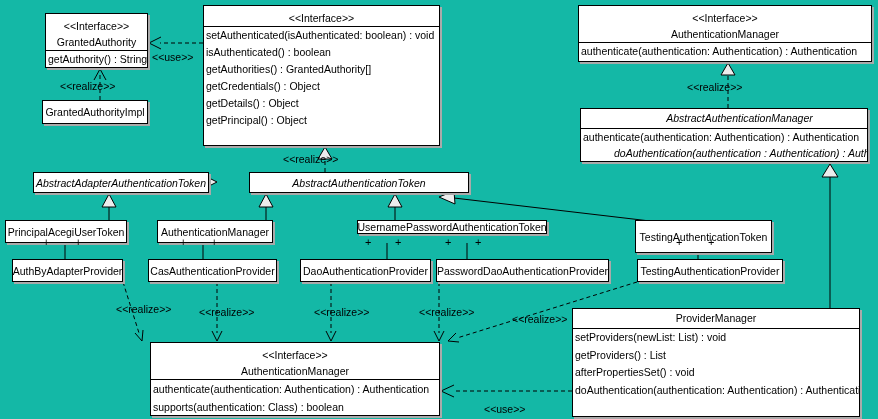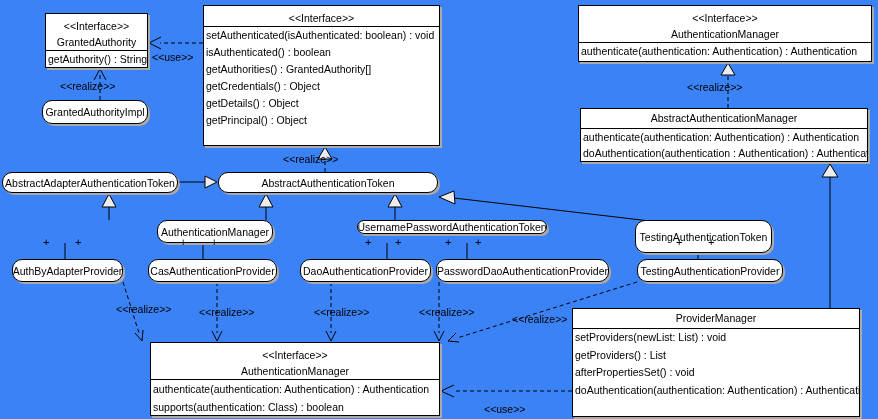--- a/index.html
+++ b/index.html
@@ -1,30 +1,30 @@
 <!DOCTYPE html>
 <html><head>
 <meta charset="utf-8">
 <style>
   html,body{margin:0;padding:0;background:#ececec;}
-  #canvas{position:relative;width:878px;height:419px;background:#3b82f6;overflow:hidden;
+  #canvas{position:relative;width:878px;height:419px;background:#14b8a6;overflow:hidden;
           font-family:"Liberation Sans",sans-serif;font-size:10.5px;color:#000;}
   .cls{position:absolute;background:#fff;border:1px solid #000;box-sizing:border-box;
        box-shadow:2px 2px 0 #aaa;}
   .hdr{text-align:center;padding-top:4px;}
   .hdr .stereo{line-height:16px;white-space:nowrap;overflow:hidden;}
   .hdr .cname{line-height:16px;white-space:nowrap;overflow:hidden;}
   .hdr1{text-align:center;line-height:19px;white-space:nowrap;overflow:hidden;}
   .mbody{border-top:1px solid #000;}
   .m{line-height:17px;padding:0 2px;white-space:nowrap;overflow:hidden;}
   .pm .m{line-height:17.6px;}
   .ap .m{line-height:18px;}
   .simple{display:flex;align-items:center;justify-content:center;text-align:left;
-          white-space:nowrap;overflow:hidden;border-radius:10px;}
-  .it{}
+          white-space:nowrap;overflow:hidden;}
+  .it{font-style:italic;margin-left:31px;}
   .lbl{position:absolute;white-space:nowrap;}
   .plus{position:absolute;font-size:11px;line-height:11px;}
   svg.wires{position:absolute;left:0;top:0;pointer-events:none;}
   .dash{stroke:#000;fill:none;stroke-width:1;stroke-dasharray:4 3;}
   .solid{stroke:#000;fill:none;stroke-width:1;}
   .tri{stroke:#000;fill:#ececec;stroke-width:1;}
 </style>
 </head>
 <body>
 
@@ -172,20 +172,23 @@
   </div>
 
   <div class="cls simple it" style="left:2px;top:172px;width:176px;height:21px">
     <span>AbstractAdapterAuthenticationToken</span>
   </div>
 
   <div class="cls simple it" style="left:218px;top:172px;width:220px;height:21px">
     <span>AbstractAuthenticationToken</span>
   </div>
 
+  <div class="cls simple" style="left:5px;top:220px;width:122px;height:23px">
+    <span>PrincipalAcegiUserToken</span>
+  </div>
   <div class="cls simple" style="left:157px;top:220px;width:116px;height:23px">
     <span>AuthenticationManager</span>
   </div>
   <div class="cls simple" style="left:357px;top:220px;width:190px;height:14px">
     <span>UsernamePasswordAuthenticationToken</span>
   </div>
   <div class="cls simple" style="left:635px;top:220px;width:137px;height:33px">
     <span>TestingAuthenticationToken</span>
   </div>
 

